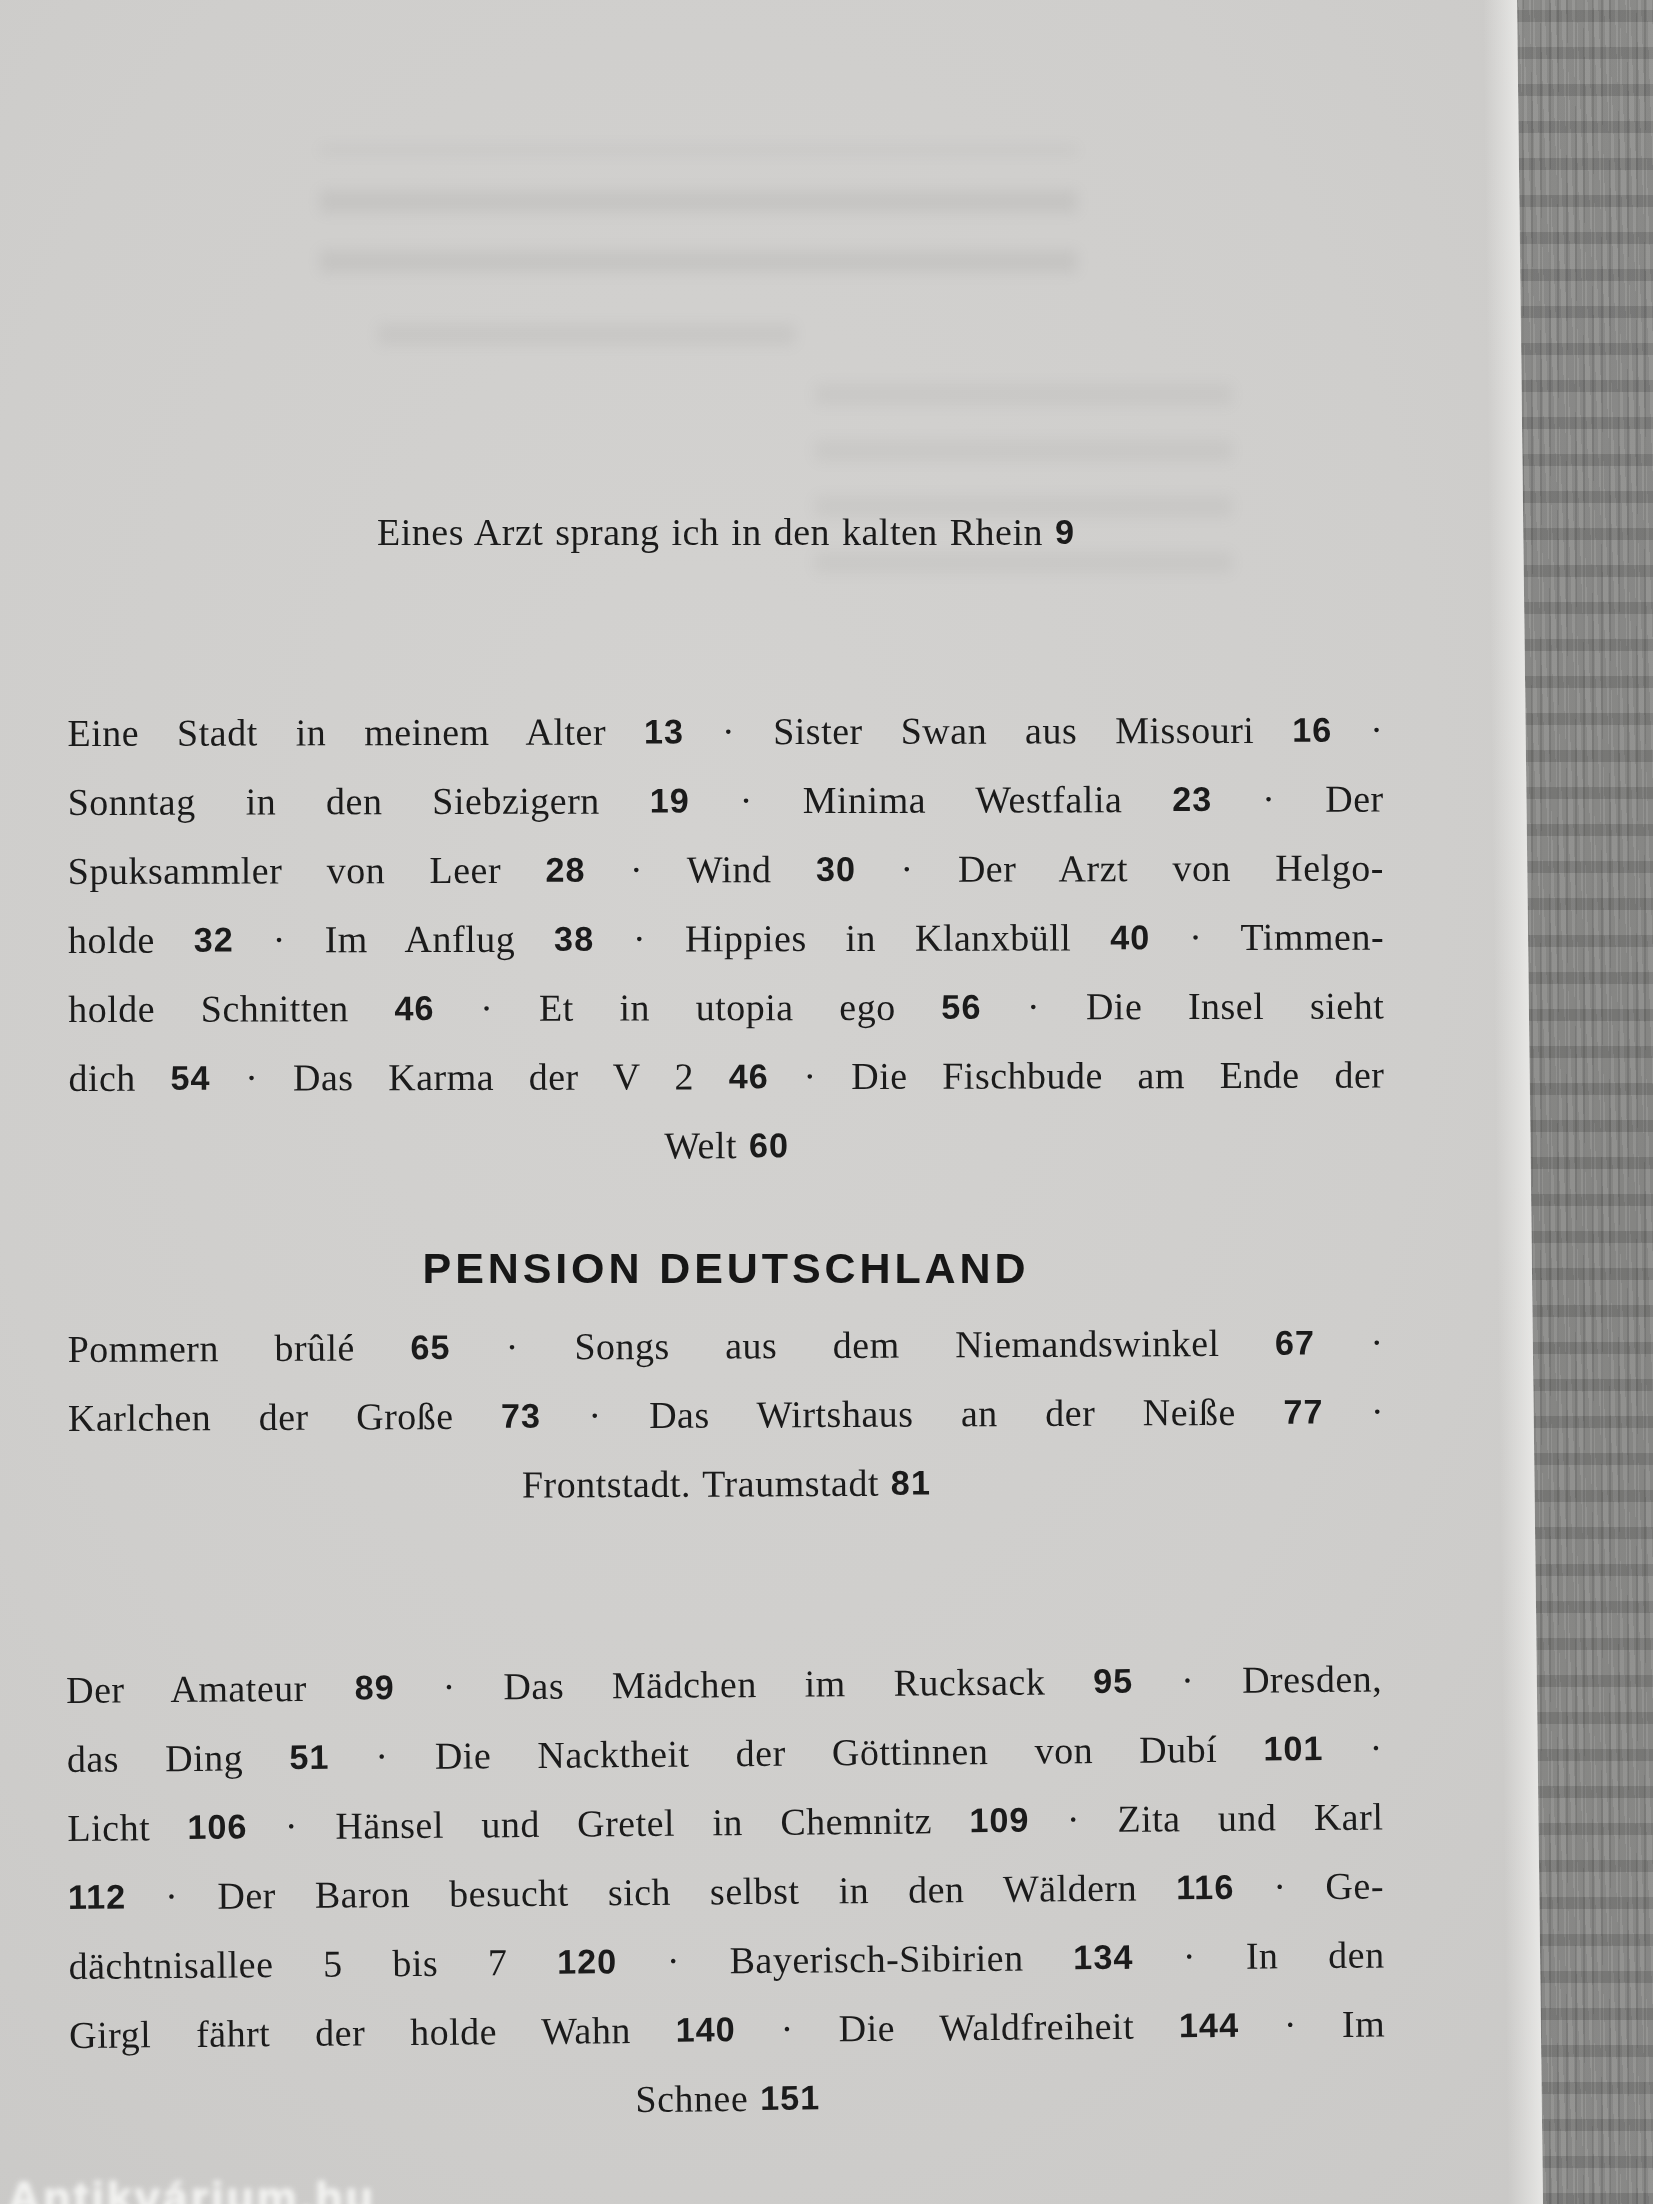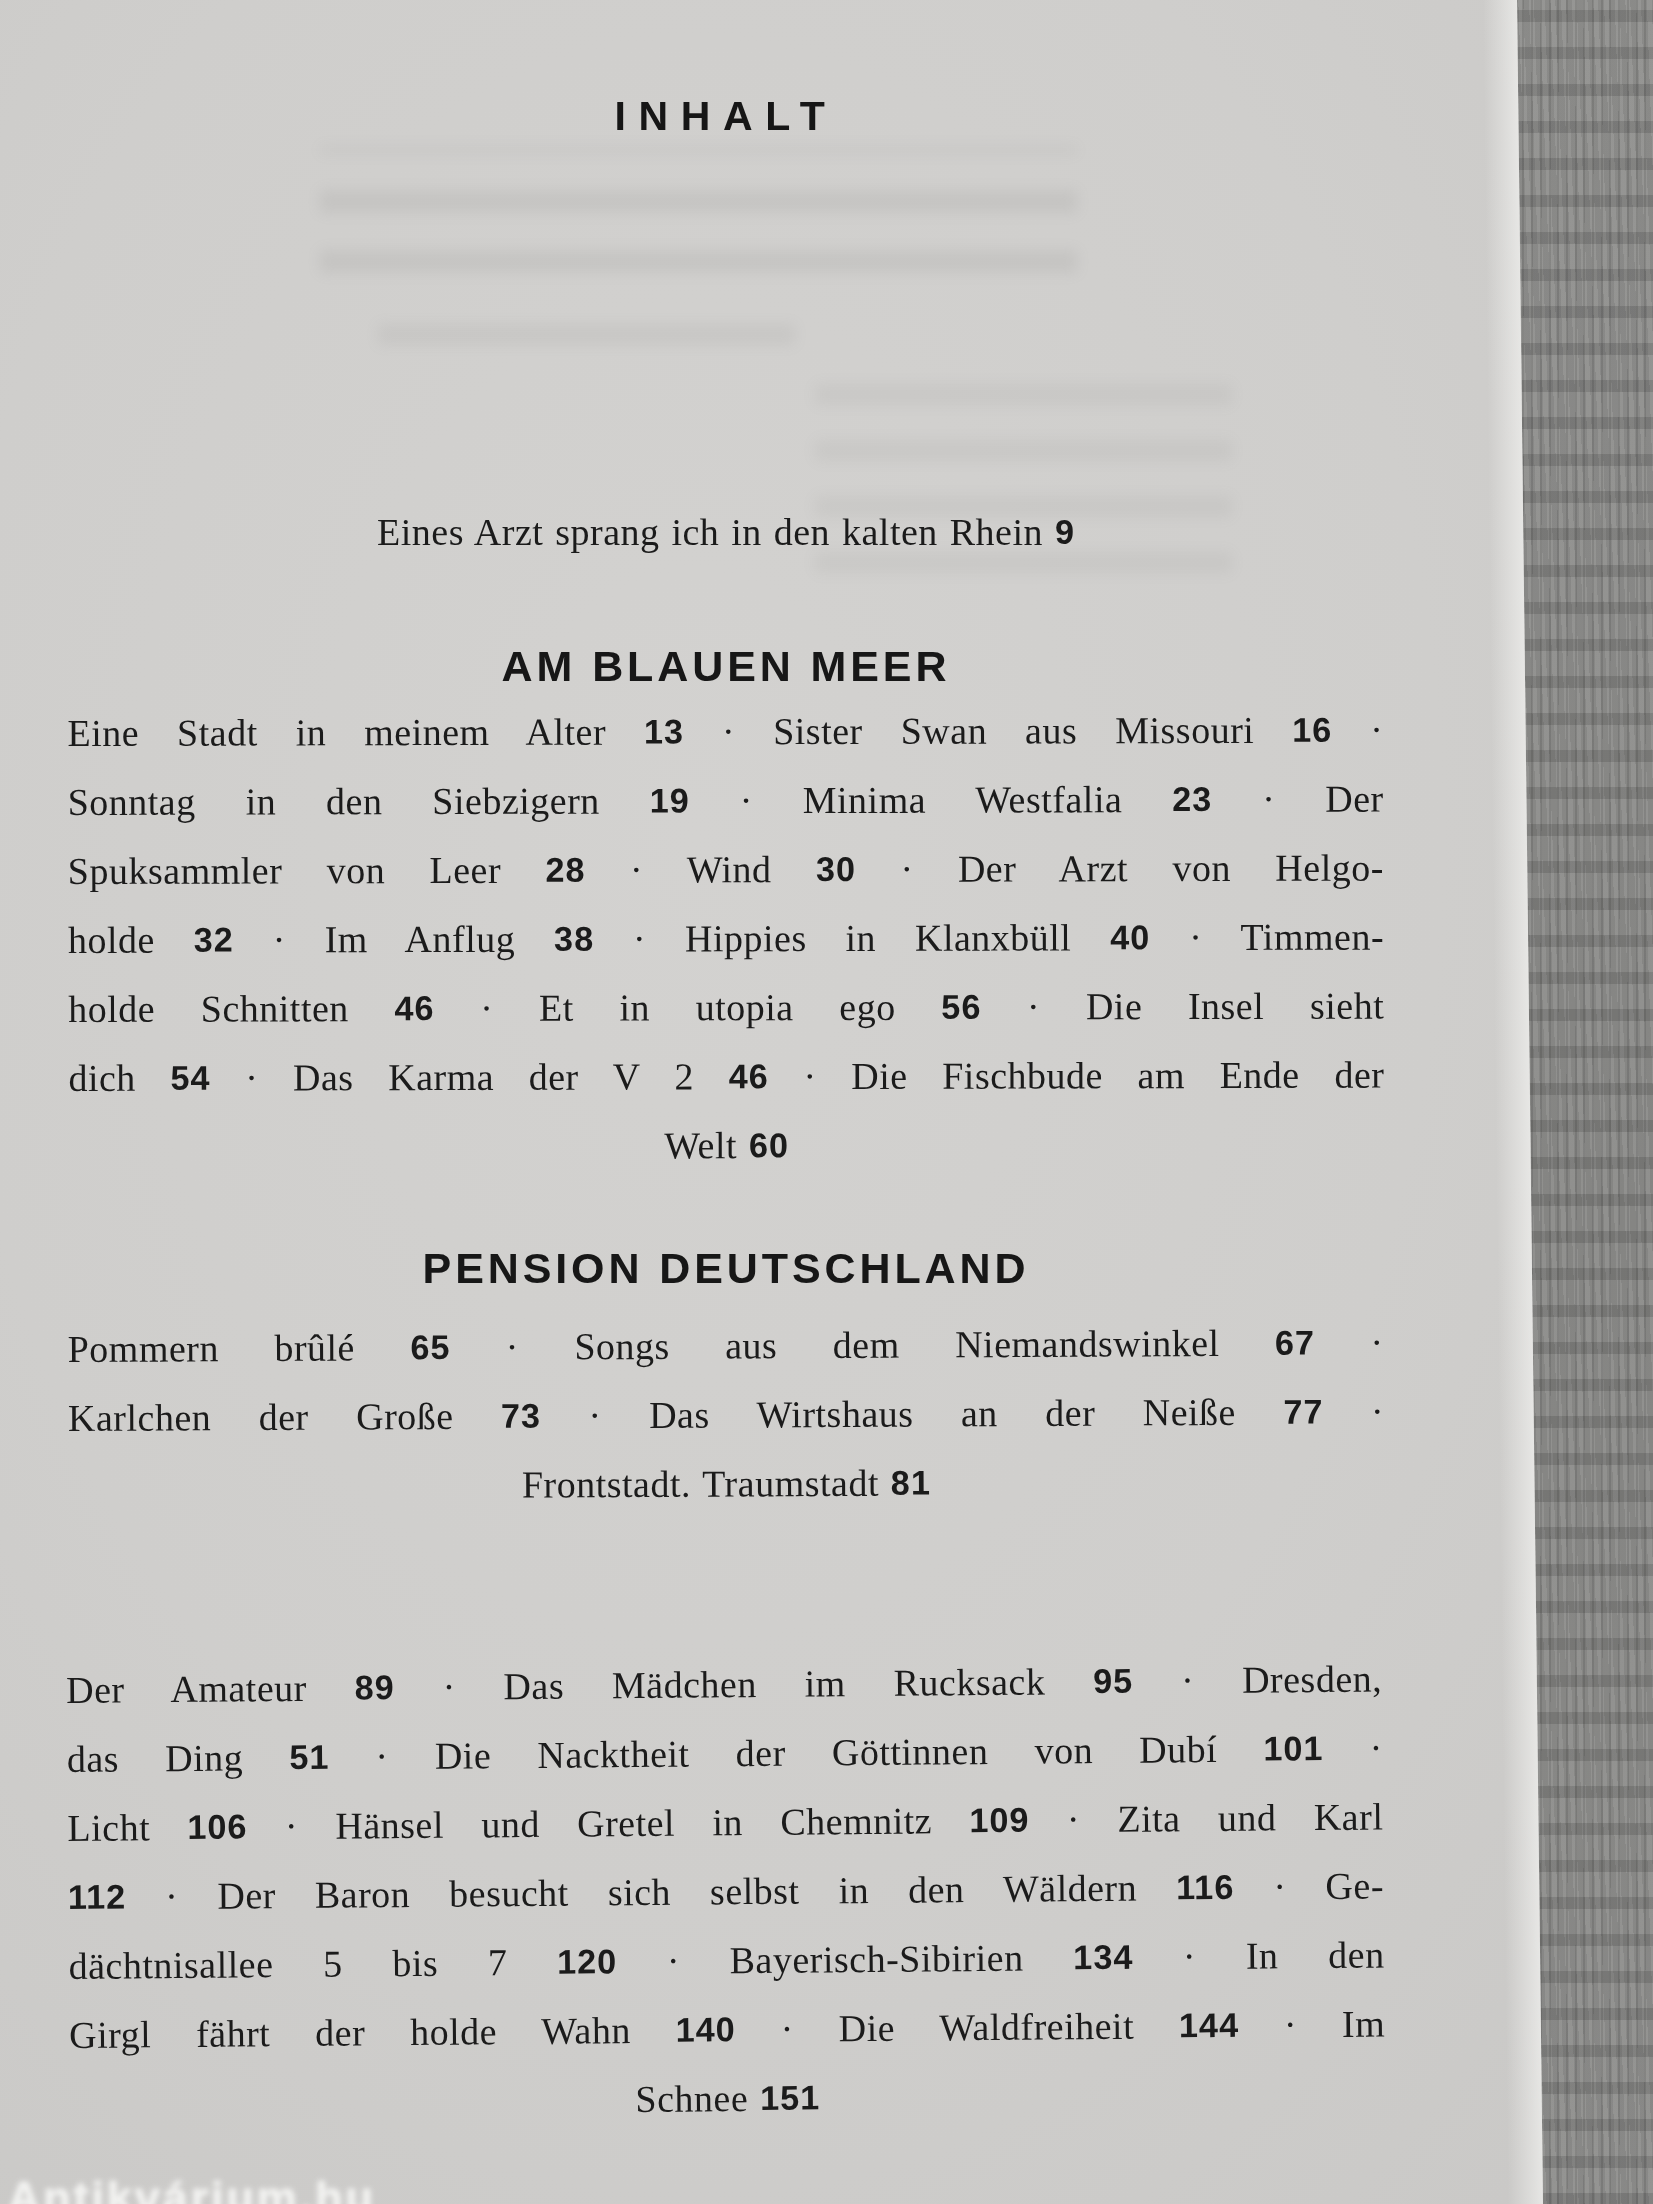--- a/index.html
+++ b/index.html
@@ -98,27 +98,25 @@
 <div class="scene">
 
   <div class="backdrop"></div>
 
   <div class="page">
 
     <div class="ghost g1"></div>
     <div class="ghost g2"></div>
     <div class="ghost g3"></div>
 
-    <h1 class="page-title">INHALT</h1>
 
     <div class="toc-block entry-block">
         <div class="toc-line center"><span>Eines Arzt sprang ich in den kalten Rhein </span><span class="pg">9</span></div>
       </div>
 
-    <h2 class="sec-head head-1">AM BLAUEN MEER</h2>
     <div class="toc-block body-1">
         <div class="toc-line"><span>Eine Stadt in meinem Alter </span><span class="pg">13</span><span> · Sister Swan aus Missouri </span><span class="pg">16</span><span> ·</span></div>
         <div class="toc-line"><span>Sonntag in den Siebzigern </span><span class="pg">19</span><span> · Minima Westfalia </span><span class="pg">23</span><span> · Der</span></div>
         <div class="toc-line"><span>Spuksammler von Leer </span><span class="pg">28</span><span> · Wind </span><span class="pg">30</span><span> · Der Arzt von Helgo-</span></div>
         <div class="toc-line"><span>holde </span><span class="pg">32</span><span> · Im Anflug </span><span class="pg">38</span><span> · Hippies in Klanxbüll </span><span class="pg">40</span><span> · Timmen-</span></div>
         <div class="toc-line"><span>holde Schnitten </span><span class="pg">46</span><span> · Et in utopia ego </span><span class="pg">56</span><span> · Die Insel sieht</span></div>
         <div class="toc-line"><span>dich </span><span class="pg">54</span><span> · Das Karma der V 2 </span><span class="pg">46</span><span> · Die Fischbude am Ende der</span></div>
         <div class="toc-line center"><span>Welt </span><span class="pg">60</span></div>
       </div>
 

